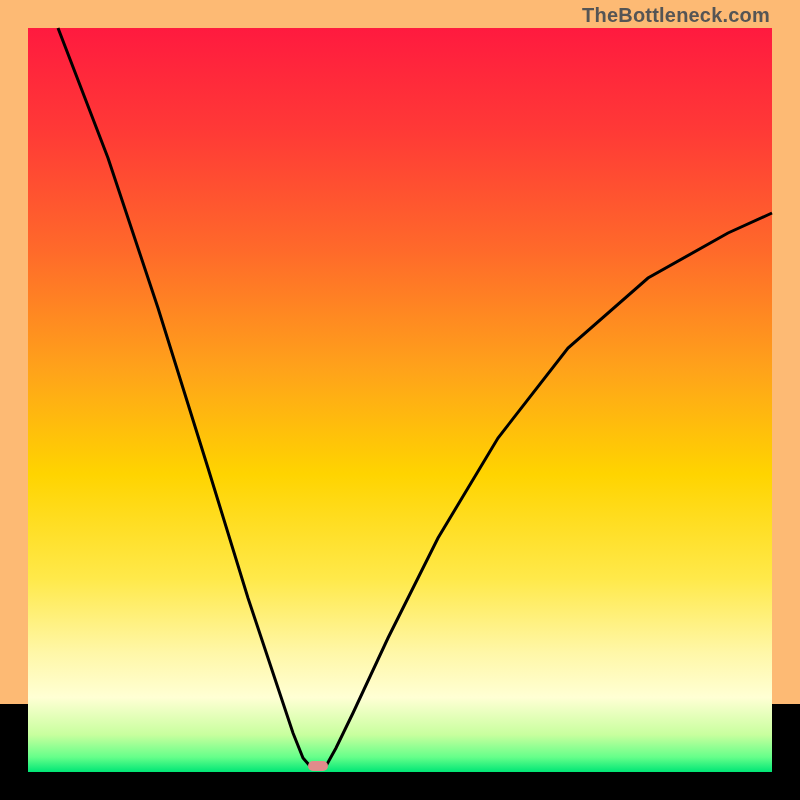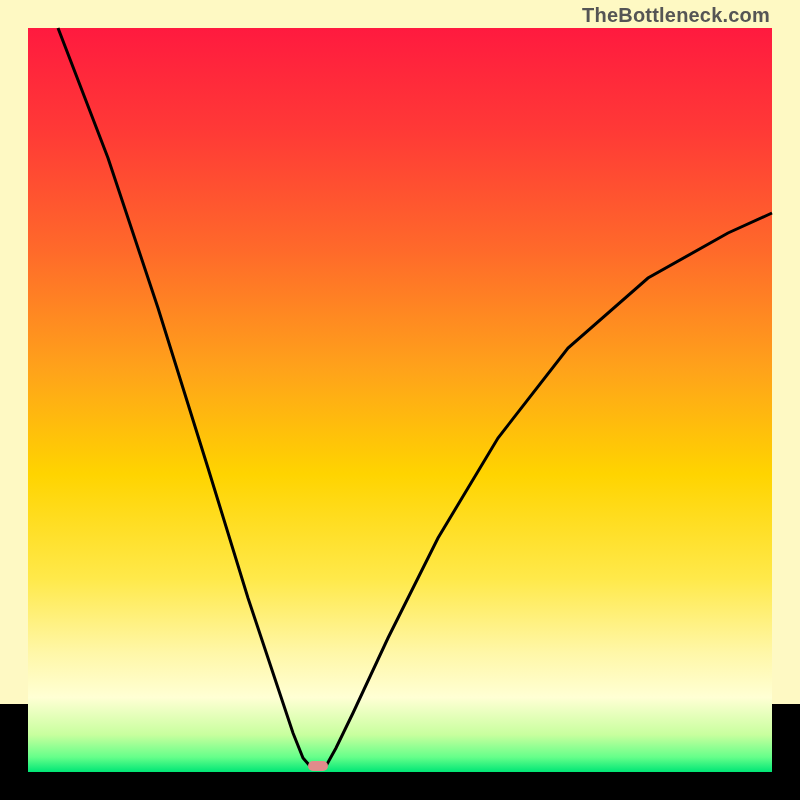--- a/index.html
+++ b/index.html
@@ -10,21 +10,21 @@
     background: #000;
     overflow: hidden;
     font-family: Arial, Helvetica, sans-serif;
   }
   .frame {
     position: absolute;
     top: 0;
     left: 0;
     width: 800px;
     height: 704px;
-    background: #fef9c3;
+    background: #fdba74;
   }
   .plot {
     position: absolute;
     top: 28px;
     left: 28px;
     width: 744px;
     height: 744px;
     
   }
   .watermark {

